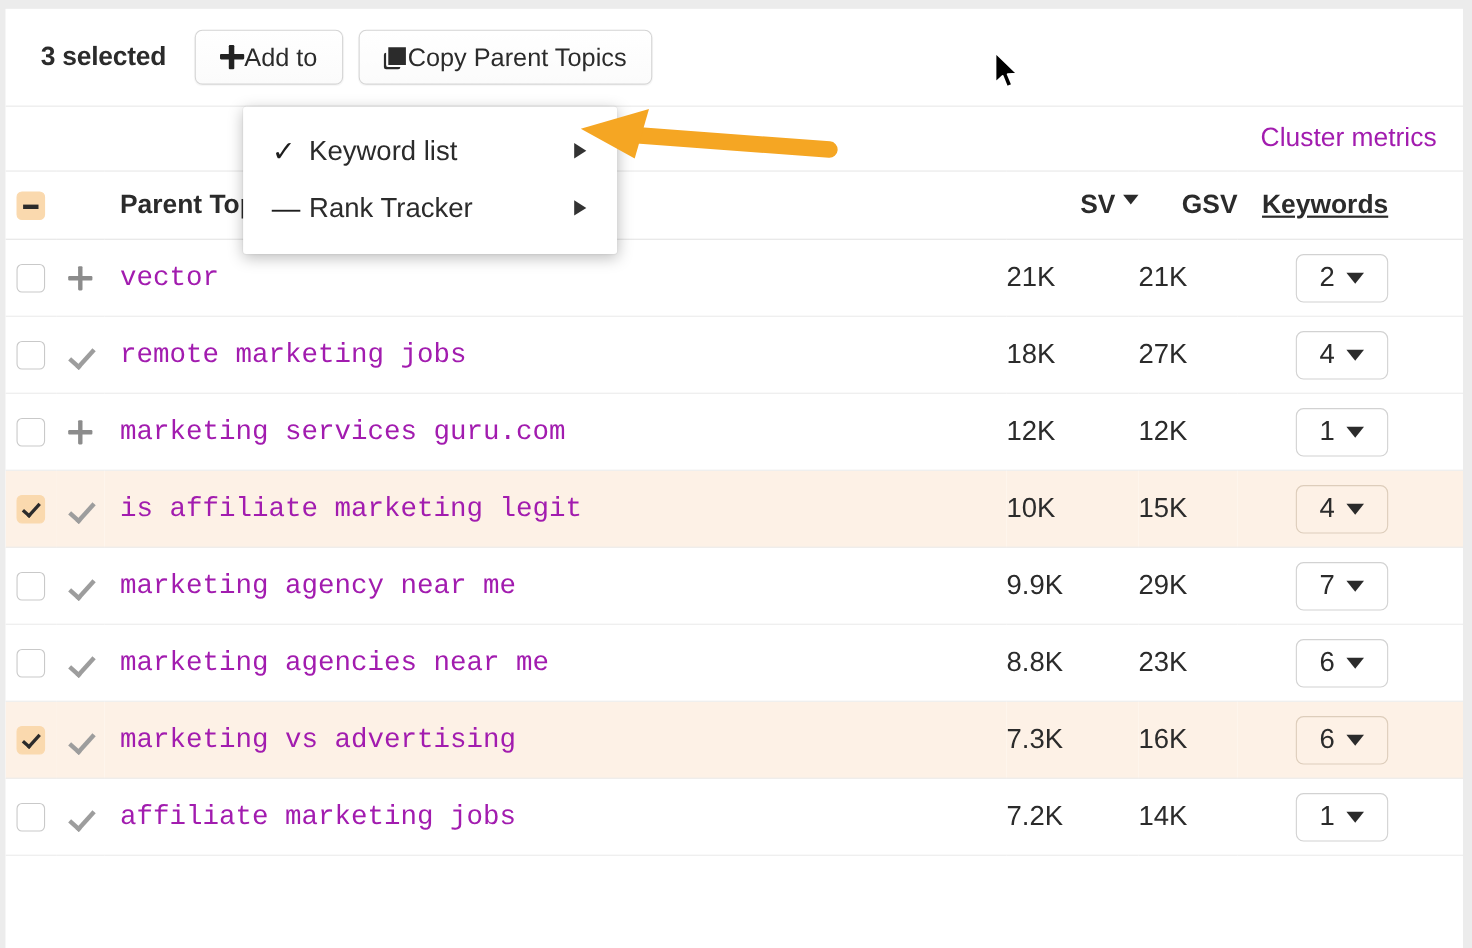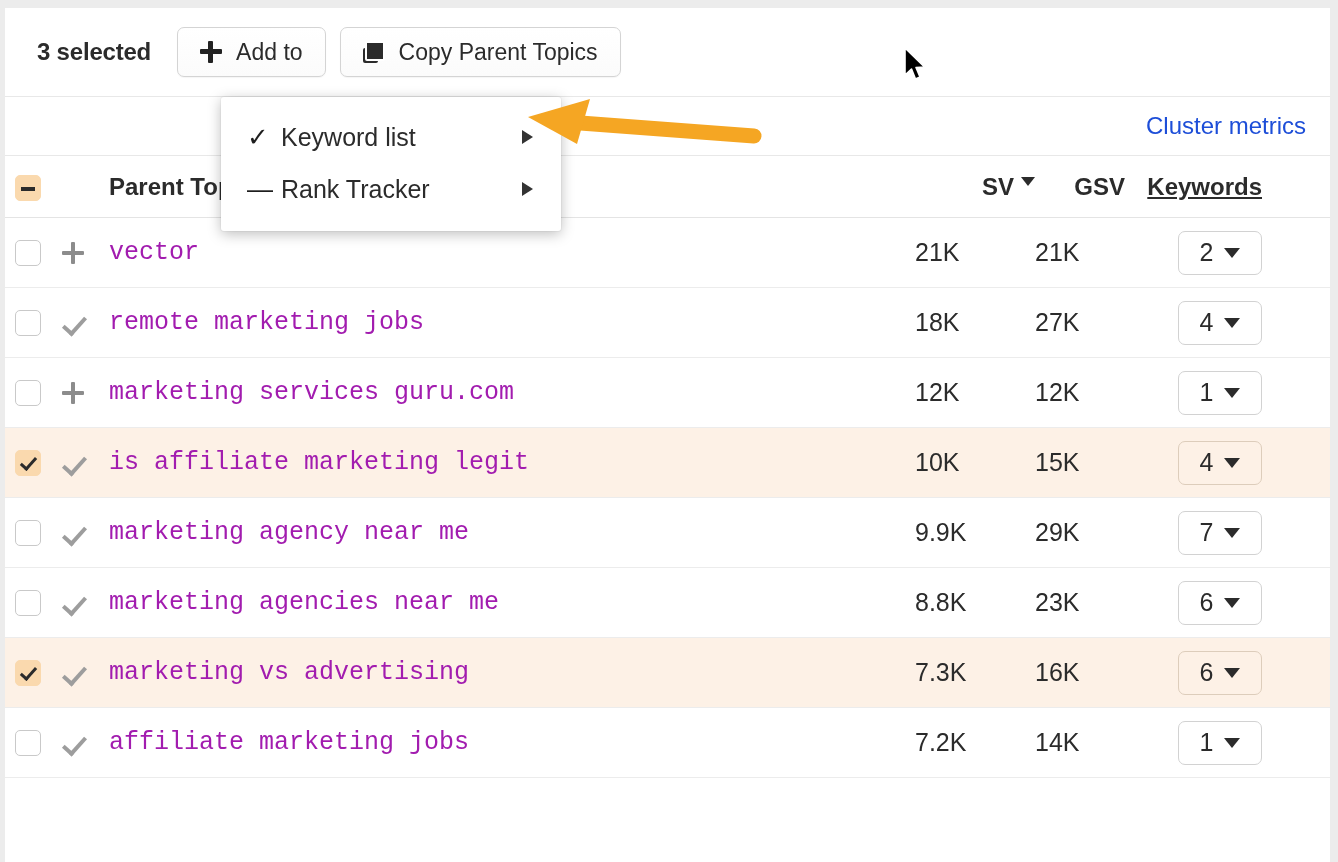--- a/index.html
+++ b/index.html
@@ -41,21 +41,20 @@
     white-space: nowrap;
   }
   .btn {
     box-sizing: border-box;
     height: 50px;
     border: 1px solid #d4d4d4;
     border-radius: 7px;
     background: linear-gradient(#ffffff, #fbfbfb);
     display: flex;
     align-items: center;
-    gap: 14px;
     padding: 0 22px;
     font-size: 23px;
     color: #2b2b2b;
     cursor: pointer;
     box-shadow: 0 1px 1px rgba(0,0,0,0.04);
     white-space: nowrap;
   }
   .btn + .btn { margin-left: 14px; }
   .plus-icon {
     position: relative;
@@ -140,21 +139,21 @@
   .metrics-strip {
     position: relative;
     height: 58px;
     display: flex;
     align-items: center;
     justify-content: flex-end;
     padding-right: 24px;
   }
   .cluster-metrics-label {
     font-size: 24px;
-    color: #1d4ed8;
+    color: #a21caf;
   }
 
   
   table.kw { border-collapse: collapse; width: 1325px; table-layout: fixed; }
   table.kw th, table.kw td { padding: 0; }
 
   .col-check   { width: 46px; }
   .col-sel     { width: 44px; }
   .col-topic   { width: 820px; }
   .col-sv      { width: 120px; }

